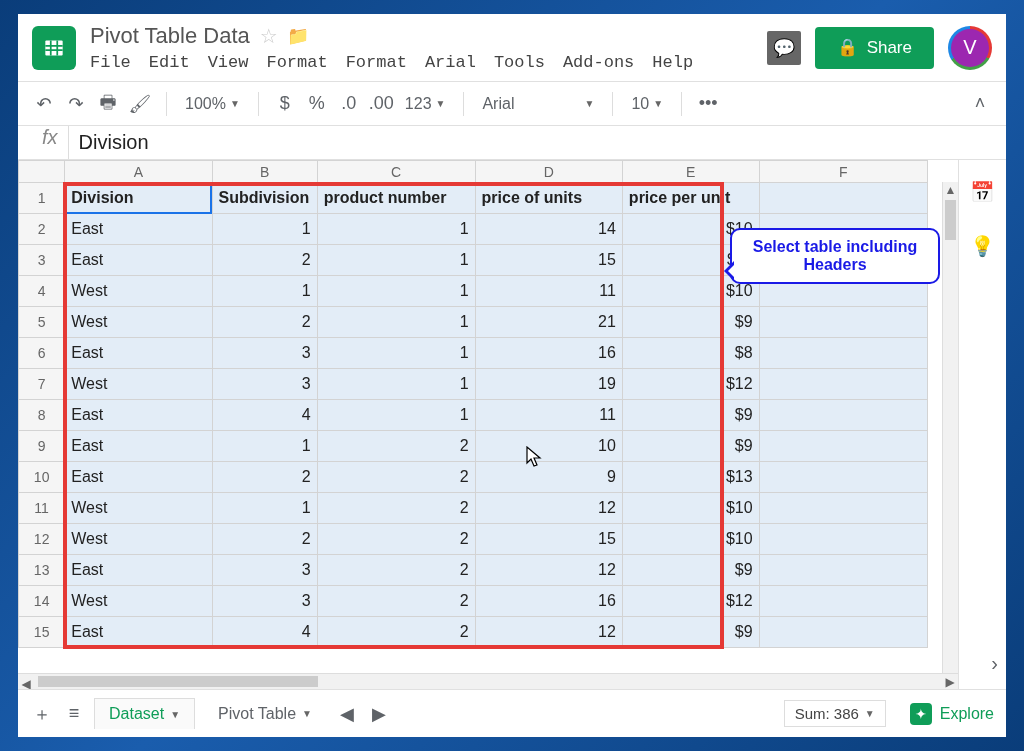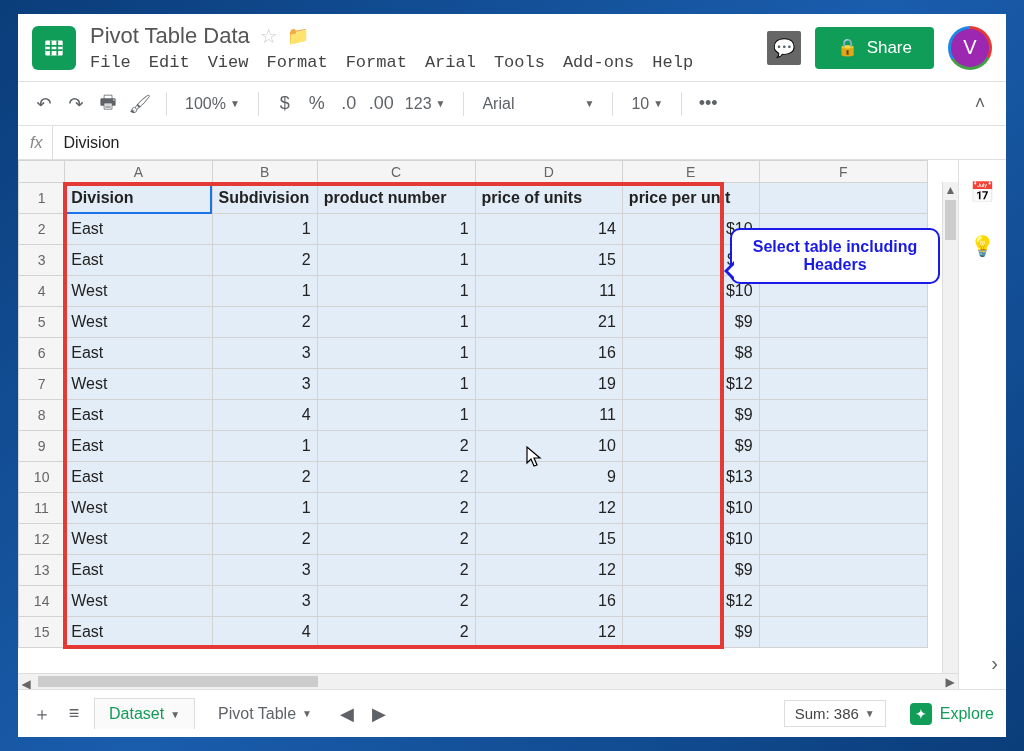--- a/index.html
+++ b/index.html
@@ -78,22 +78,22 @@
     align-items:center; padding:0 14px; gap:8px; color:#5f6368;
     font-size:16px;
   }
   .tb-icon { width:24px; text-align:center; cursor:pointer; font-size:18px;}
   .tb-sep { width:1px; height:24px; background:#ddd; margin:0 6px;}
   .tb-select { display:flex; align-items:center; gap:4px; cursor:pointer; padding:0 4px;}
   .caret { font-size:10px; color:#666;}
   .tb-right { margin-left:auto; }
   
   .formula-bar {
-    height:34px; border-bottom:1px solid #e0e0e0; display:flex; align-items:center;
-    padding:0 12px; font-size:16px; color:#666;
+    height:34px; border-bottom:1px solid #e0e0e0; display:flex; 
+    padding:0 24px; font-size:20px; color:#666;
   }
   .fx { font-style:italic; color:#888; margin-right:10px;}
   .fb-content { color:#222; border-left:1px solid #ddd; padding-left:10px; height:100%;
     display:flex; align-items:center; flex:1;}
   
   .sheet-area {
     flex:1; display:flex; position:relative; overflow:hidden;
   }
   .grid-wrap { flex:1; position:relative; }
   table.grid {

